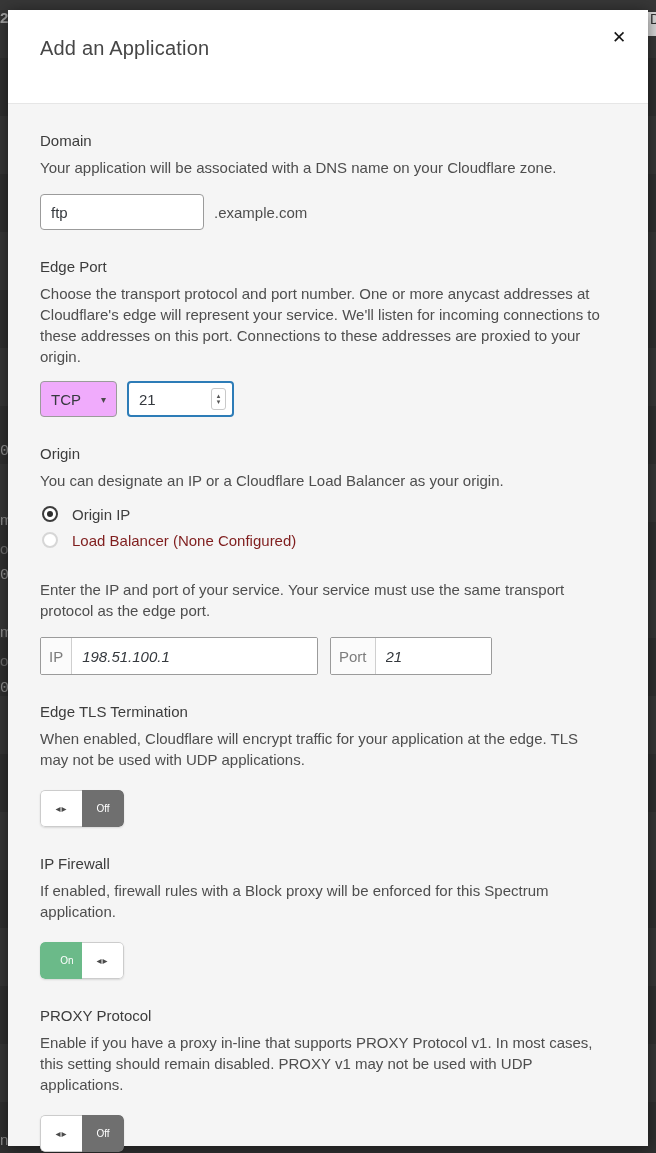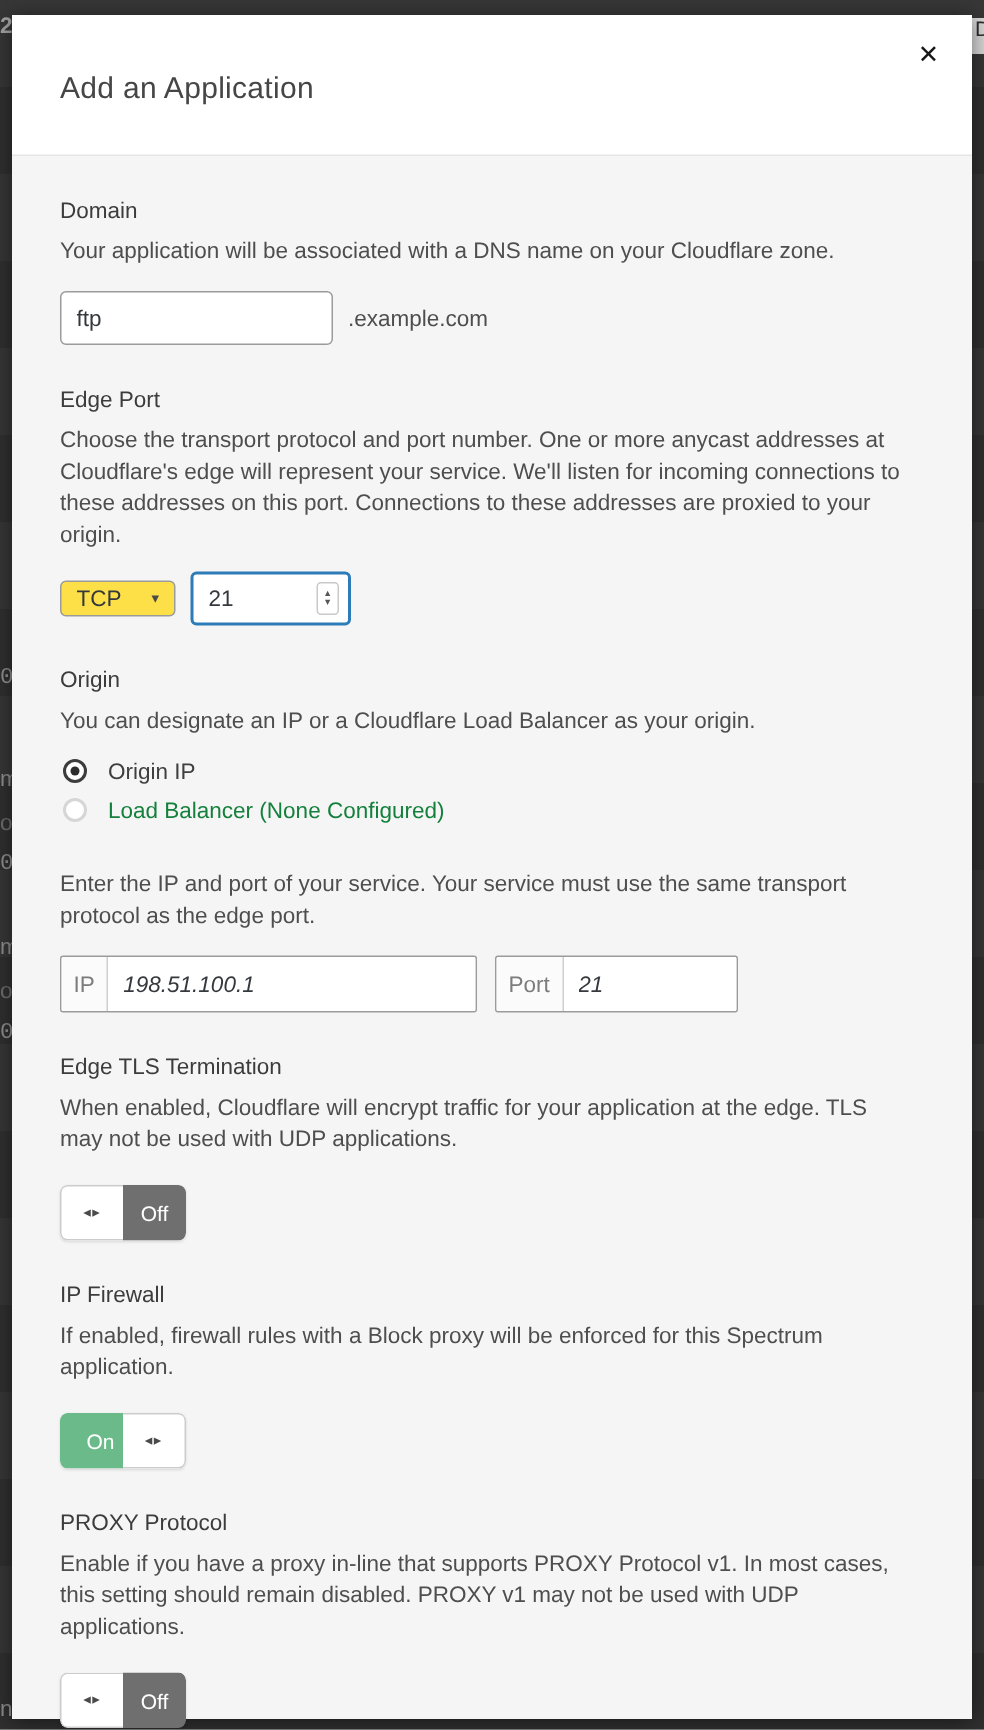--- a/index.html
+++ b/index.html
@@ -43,21 +43,21 @@
     display: flex; flex-direction: column;
   }
   .modal-header {
     background: #ffffff;
     border-bottom: 1px solid #e6e6e6;
     height: 94px;
     position: relative;
     flex: none;
   }
   .modal-title {
-    position: absolute; left: 32px; top: 38px;
+    position: absolute; left: 32px; top: 27px;
     font-size: 20px; color: #464646; font-weight: 400;
     letter-spacing: .2px;
   }
   .modal-close {
     position: absolute; right: 16px; top: 14px;
     width: 26px; height: 26px;
     display: flex; align-items: center; justify-content: center;
     font-size: 17px; font-weight: 700; color: #151515;
     cursor: pointer;
   }
@@ -79,28 +79,28 @@
     height: 36px;
     border: 1px solid #9b9b9b;
     border-radius: 4px;
     background: #fff;
     font-family: "Liberation Sans", sans-serif;
     font-size: 15px; color: #35393e;
     padding: 0 10px;
     outline: none;
   }
   .domain-row { margin-top: 16px; display: flex; align-items: center; }
-  .domain-input { width: 182px; }
+  .domain-input { width: 164px; }
   .domain-suffix { font-size: 15px; color: #4e4e4e; margin-left: 10px; }
 
   .edgeport-row { margin-top: 14px; display: flex; align-items: center; gap: 10px; }
   .select-box {
-    width: 77px; height: 24px;
+    width: 77px; height: 36px;
     border: 1px solid #9b9b9b; border-radius: 4px;
-    background: #fde047;
+    background: #f0abfc;
     display: flex; align-items: center;
     padding: 0 10px;
     font-size: 15px; color: #35393e;
     cursor: pointer;
   }
   .select-box .chev { margin-left: auto; font-size: 10px; color: #4a4a4a; }
   .number-box {
     width: 107px; height: 36px;
     border: 2px solid #2d7cb7; border-radius: 4px;
     background: #fff;
@@ -126,21 +126,21 @@
     border: 2px solid #3c3c3c; background: #fff;
     position: relative; flex: none; margin-left: 2px;
   }
   .radio-circle.selected::after {
     content: ""; position: absolute; left: 3px; top: 3px;
     width: 6px; height: 6px; border-radius: 50%;
     background: #2d2d2d;
   }
   .radio-circle.disabled { border: 2px solid #d6d6d6; }
   .radio-label { font-size: 15px; color: #3f3f3f; margin-left: 14px; }
-  .radio-label.disabled { color: #15803d; }
+  .radio-label.disabled { color: #7f1d1d; }
   .ip-instructions { margin-top: 26px; }
 
   .ip-row { margin-top: 16px; display: flex; align-items: center; gap: 12px; }
   .prefixed-input {
     height: 38px; border: 1px solid #9b9b9b; border-radius: 2px;
     background: #fff; display: flex; align-items: stretch; overflow: hidden;
   }
   .prefixed-input .prefix {
     display: flex; align-items: center; padding: 0 8px;
     font-size: 15px; color: #7c7c7c;
@@ -155,21 +155,21 @@
   .ip-field { width: 278px; }
   .origin-port-field { width: 162px; }
 
   
   .toggle { margin-top: 20px; display: flex; width: 84px; height: 37px;
     border-radius: 5px; overflow: hidden; cursor: pointer;
     box-shadow: 0 1px 2px rgba(0,0,0,.12);
   }
   .toggle .half {
     width: 42px; display: flex; align-items: center; justify-content: center;
-    font-size: 14px;
+    font-size: 10px;
   }
   .toggle .knob-half {
     background: #fff; border: 1px solid #cccccc;
     color: #4a4a4a; font-size: 10px; letter-spacing: 1px;
   }
   .toggle.off .knob-half { border-radius: 5px 0 0 5px; border-right: none; }
   .toggle.on  .knob-half { border-radius: 0 5px 5px 0; border-left: none; }
   .toggle .state-half { color: #fff; }
   .toggle.off .state-half { background: #6f6f6f; border-radius: 0 5px 5px 0; }
   .toggle.on  .state-half { background: #6bba89; border-radius: 5px 0 0 5px; padding-left: 12px; }

